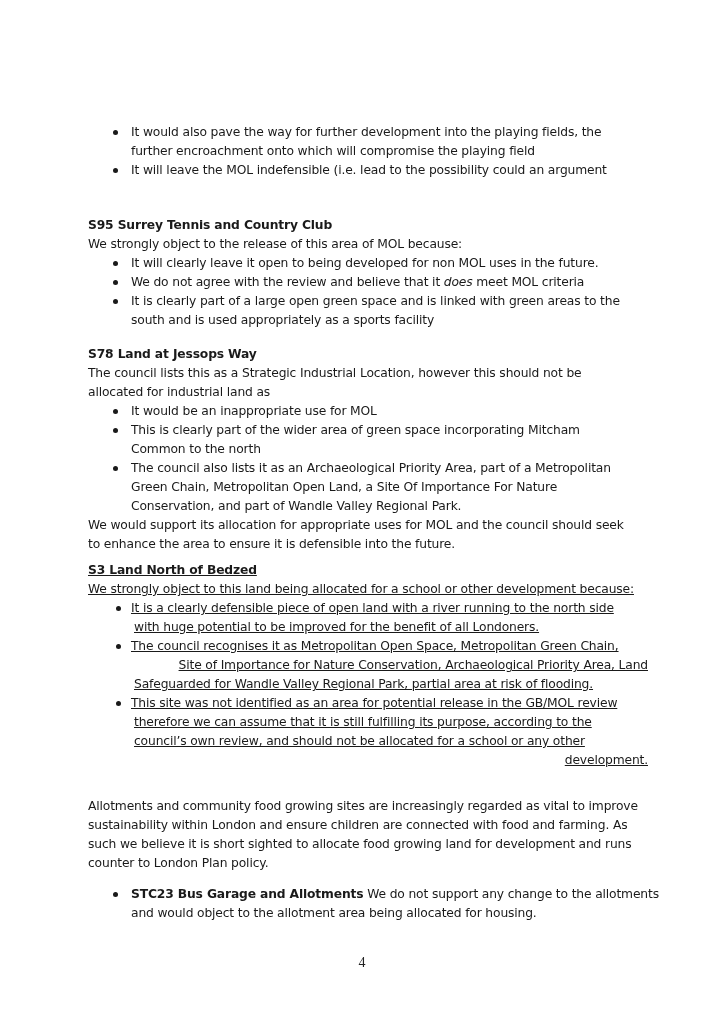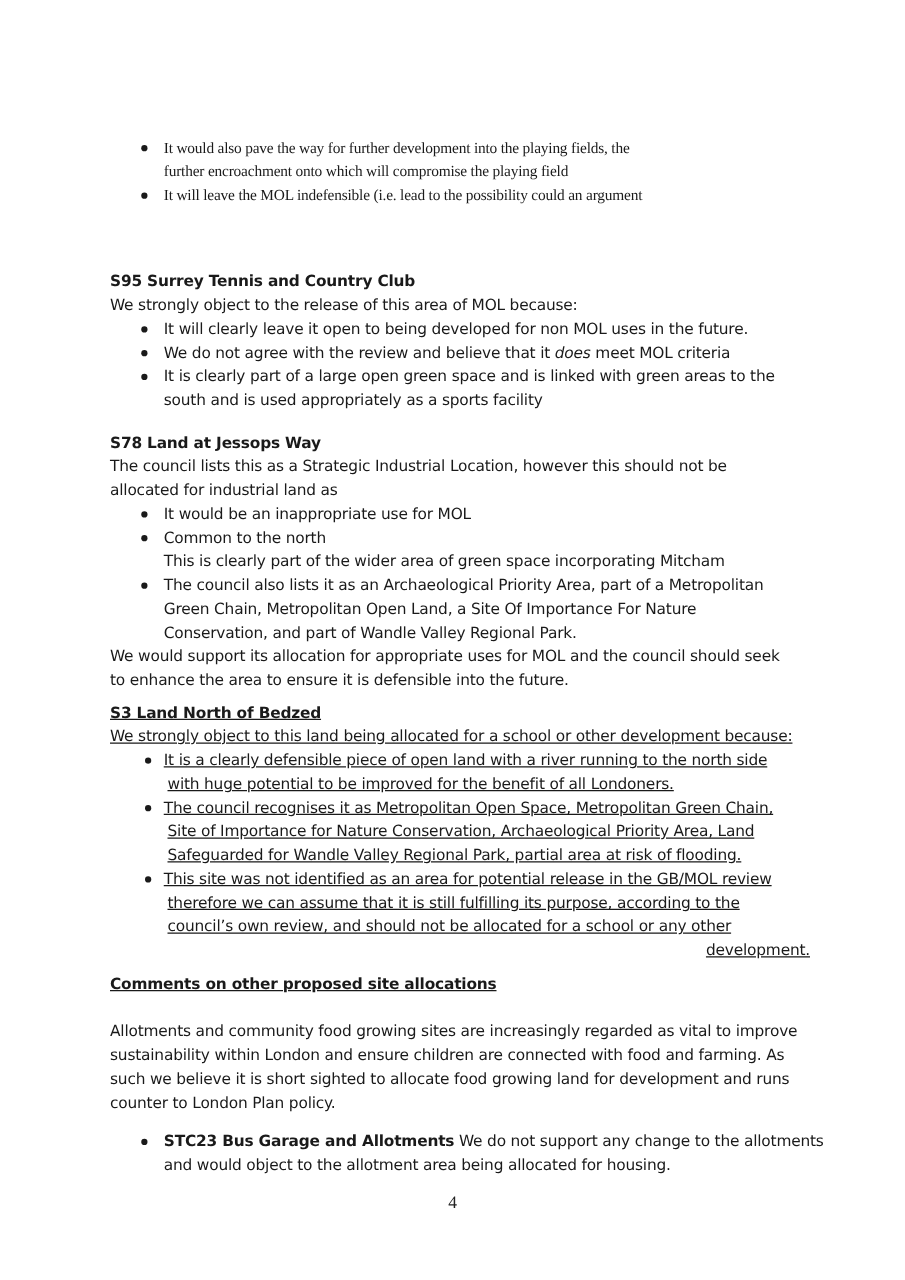--- a/index.html
+++ b/index.html
@@ -24,21 +24,21 @@
     font-family: "Liberation Serif", "DejaVu Serif", serif; font-size: 14px; color: #222;
   }
   em { font-style: italic; text-align: right; }
   b { font-weight: bold; }
 </style>
 </head>
 <body>
 
 <div class="page">
 
-  <div class="block" style="top:109px;font-family:Liberation Serif, serif;">
+  <div class="block" style="top:123px;">
     <div class="li">
       <span class="bullet" style="left:25px;"></span>
       <div class="line" style="padding-left:43px;">It would also pave the way for further development into the playing fields, the</div>
       <div class="line" style="padding-left:43px;">further encroachment onto which will compromise the playing field</div>
     </div>
     <div class="li">
       <span class="bullet" style="left:25px;"></span>
       <div class="line" style="padding-left:43px;">It will leave the MOL indefensible (i.e. lead to the possibility could an argument</div>
     </div>
   </div>
@@ -64,22 +64,22 @@
   <div class="block" style="top:345px;">
     <div class="line heading">S78 Land at Jessops Way</div>
     <div class="line">The council lists this as a Strategic Industrial Location, however this should not be</div>
     <div class="line">allocated for industrial land as</div>
     <div class="li">
       <span class="bullet" style="left:25px;"></span>
       <div class="line" style="padding-left:43px;">It would be an inappropriate use for MOL</div>
     </div>
     <div class="li">
       <span class="bullet" style="left:25px;"></span>
+      <div class="line" style="padding-left:43px;">This is clearly part of the wider area of green space incorporating Mitcham</div>
       <div class="line" style="padding-left:43px;">Common to the north</div>
-      <div class="line" style="padding-left:43px;">This is clearly part of the wider area of green space incorporating Mitcham</div>
     </div>
     <div class="li">
       <span class="bullet" style="left:25px;"></span>
       <div class="line" style="padding-left:43px;">The council also lists it as an Archaeological Priority Area, part of a Metropolitan</div>
       <div class="line" style="padding-left:43px;">Green Chain, Metropolitan Open Land, a Site Of Importance For Nature</div>
       <div class="line" style="padding-left:43px;">Conservation, and part of Wandle Valley Regional Park.</div>
     </div>
     <div class="line">We would support its allocation for appropriate uses for MOL and the council should seek</div>
     <div class="line">to enhance the area to ensure it is defensible into the future.</div>
   </div>
@@ -88,34 +88,33 @@
     <div class="line heading">S3 Land North of Bedzed</div>
     <div class="line">We strongly object to this land being allocated for a school or other development because:</div>
     <div class="li">
       <span class="bullet" style="left:28px;"></span>
       <div class="line" style="padding-left:43px;">It is a clearly defensible piece of open land with a river running to the north side</div>
       <div class="line" style="padding-left:46px;">with huge potential to be improved for the benefit of all Londoners.</div>
     </div>
     <div class="li">
       <span class="bullet" style="left:28px;"></span>
       <div class="line" style="padding-left:43px;">The council recognises it as Metropolitan Open Space, Metropolitan Green Chain,</div>
-      <div class="line" style="padding-left:46px;">Site of Importance for Nature Conservation, Archaeological Priority Area, Land</div>
+      <div class="line" style="padding-left:46px;text-align:right;">Site of Importance for Nature Conservation, Archaeological Priority Area, Land</div>
       <div class="line" style="padding-left:46px;">Safeguarded for Wandle Valley Regional Park, partial area at risk of flooding.</div>
     </div>
     <div class="li">
       <span class="bullet" style="left:28px;"></span>
       <div class="line" style="padding-left:43px;">This site was not identified as an area for potential release in the GB/MOL review</div>
       <div class="line" style="padding-left:46px;">therefore we can assume that it is still fulfilling its purpose, according to the</div>
       <div class="line" style="padding-left:46px;">council’s own review, and should not be allocated for a school or any other</div>
       <div class="line" style="padding-left:46px;text-align:right;">development.</div>
     </div>
   </div>
 
   <div class="block" style="top:778px;">
-    <div class="line uheading">Comments on other proposed site allocations</div>
     <div style="height:19px;"></div>
     <div class="line">Allotments and community food growing sites are increasingly regarded as vital to improve</div>
     <div class="line">sustainability within London and ensure children are connected with food and farming. As</div>
     <div class="line">such we believe it is short sighted to allocate food growing land for development and runs</div>
     <div class="line">counter to London Plan policy.</div>
     <div style="height:12px;"></div>
     <div class="li">
       <span class="bullet" style="left:25px;"></span>
       <div class="line" style="padding-left:43px;"><b>STC23 Bus Garage and Allotments</b><span> We do not support any change to the allotments</span></div>
       <div class="line" style="padding-left:43px;">and would object to the allotment area being allocated for housing.</div>

